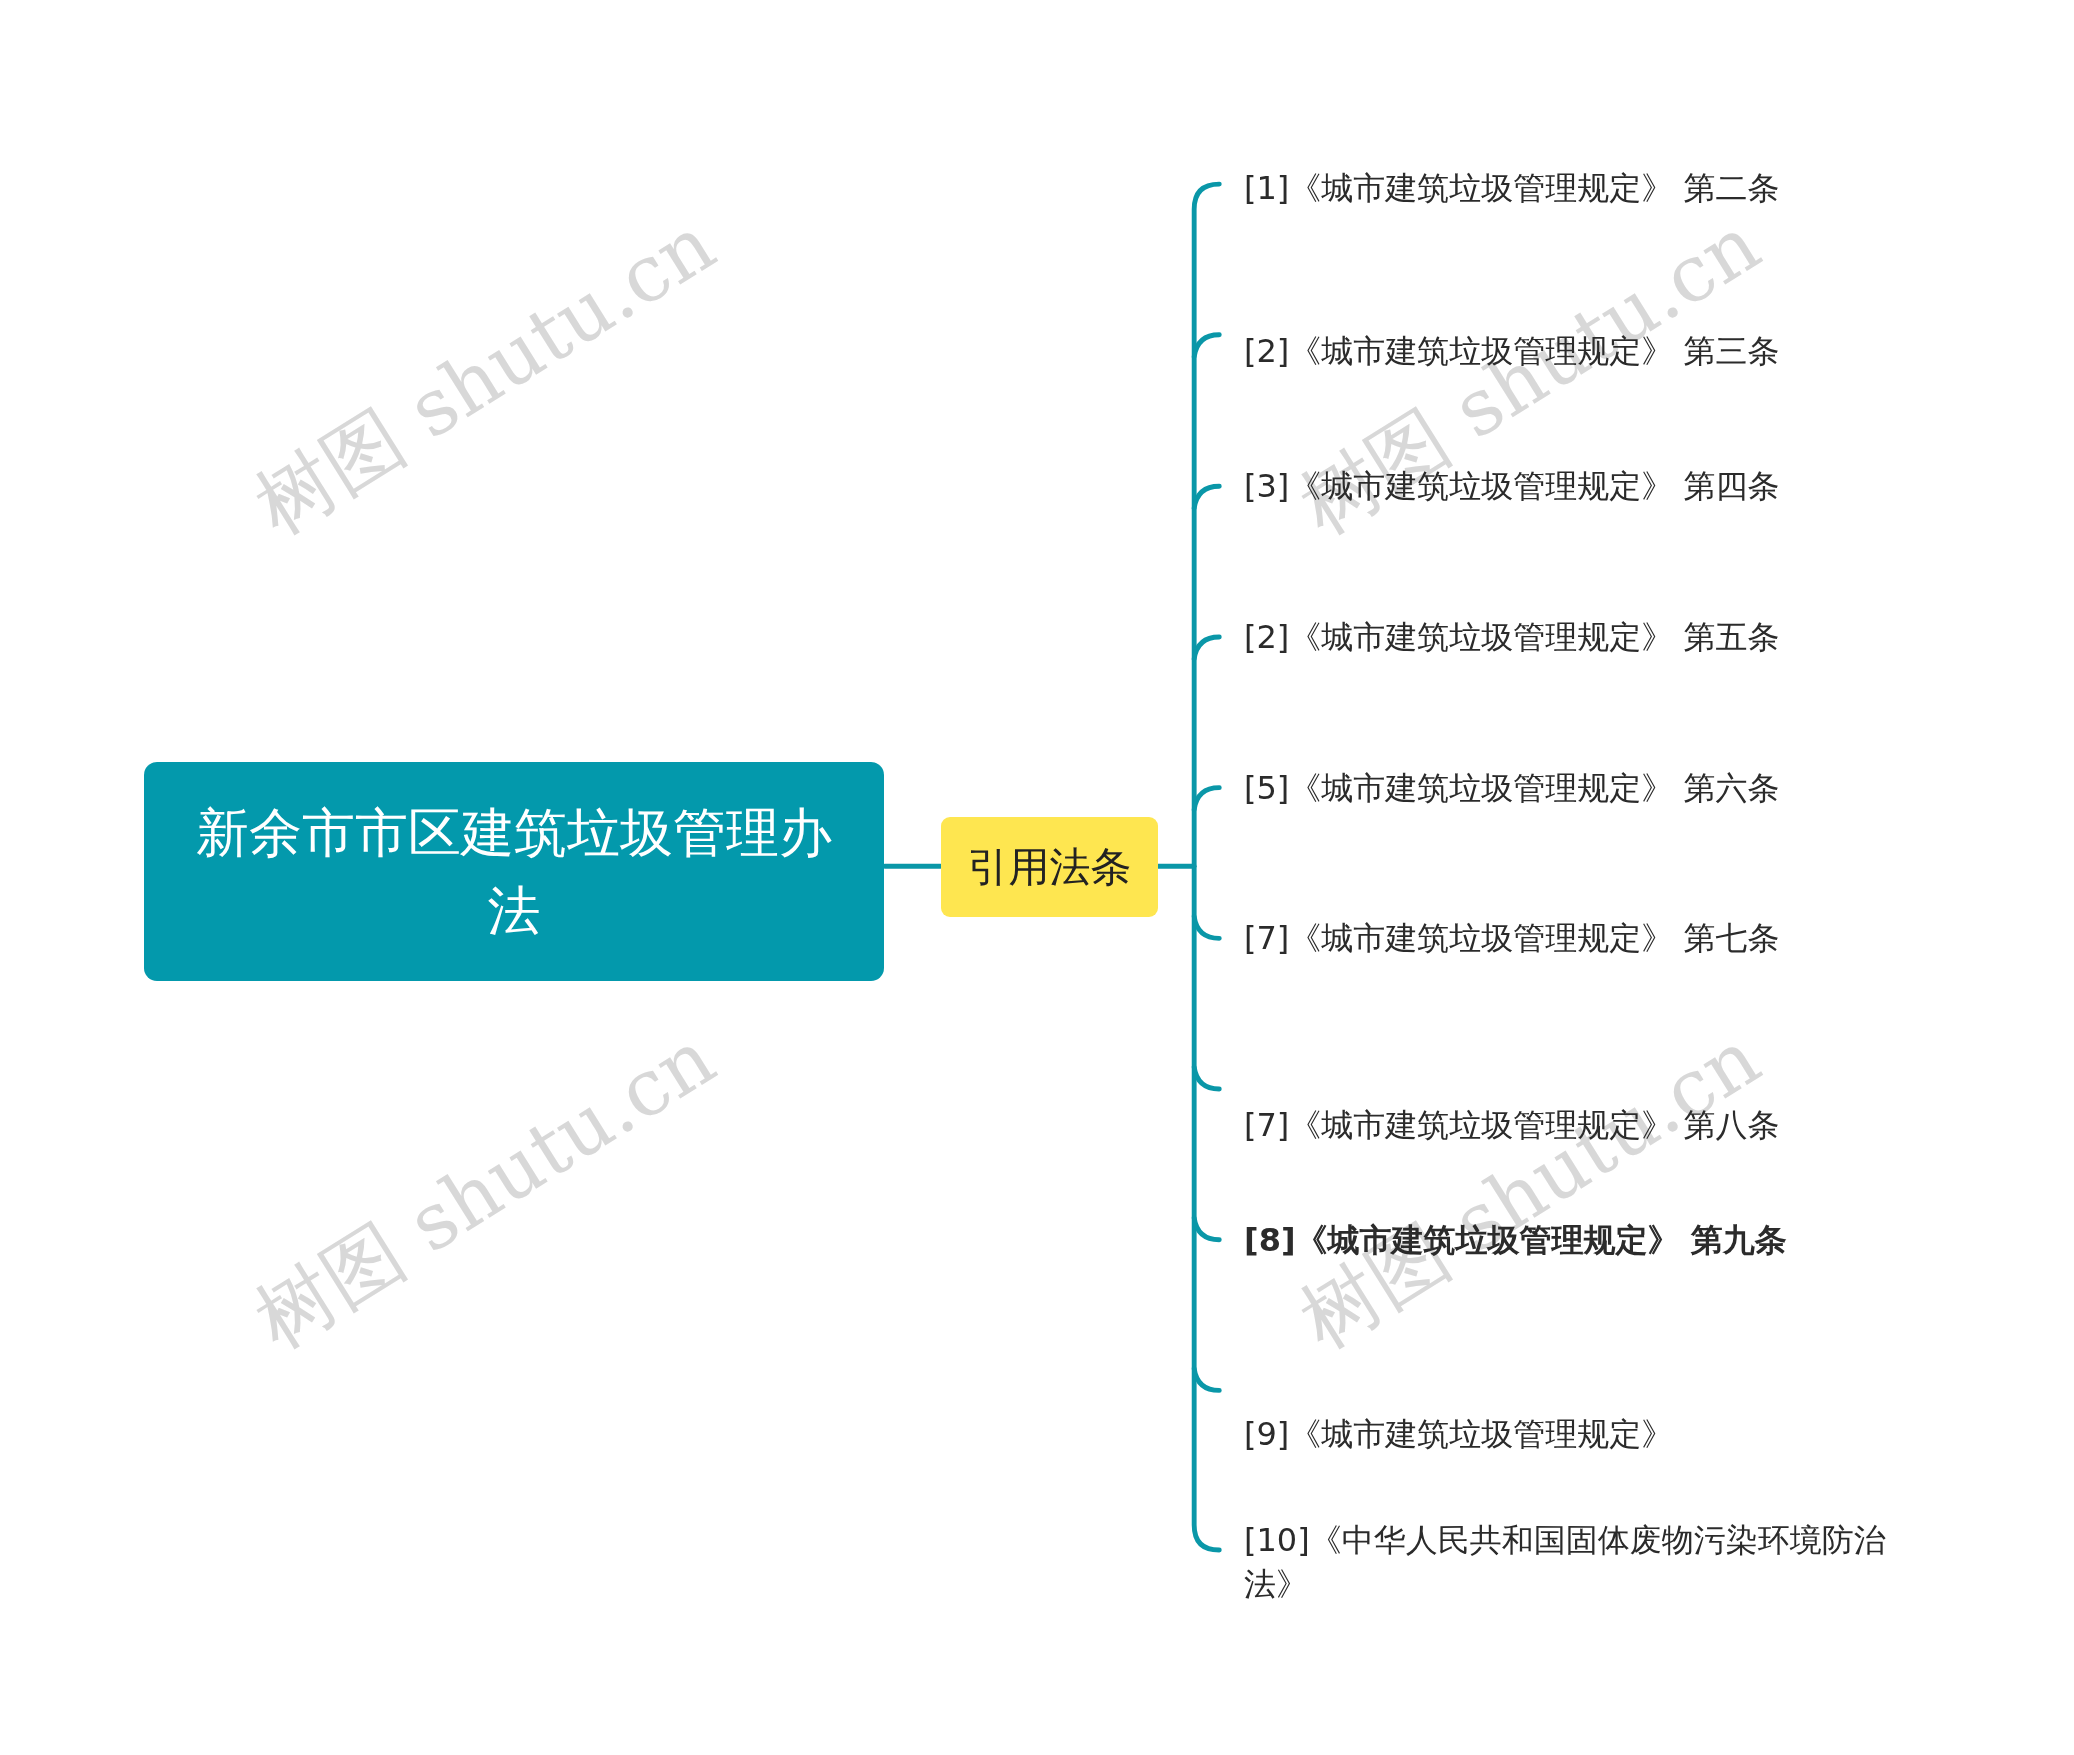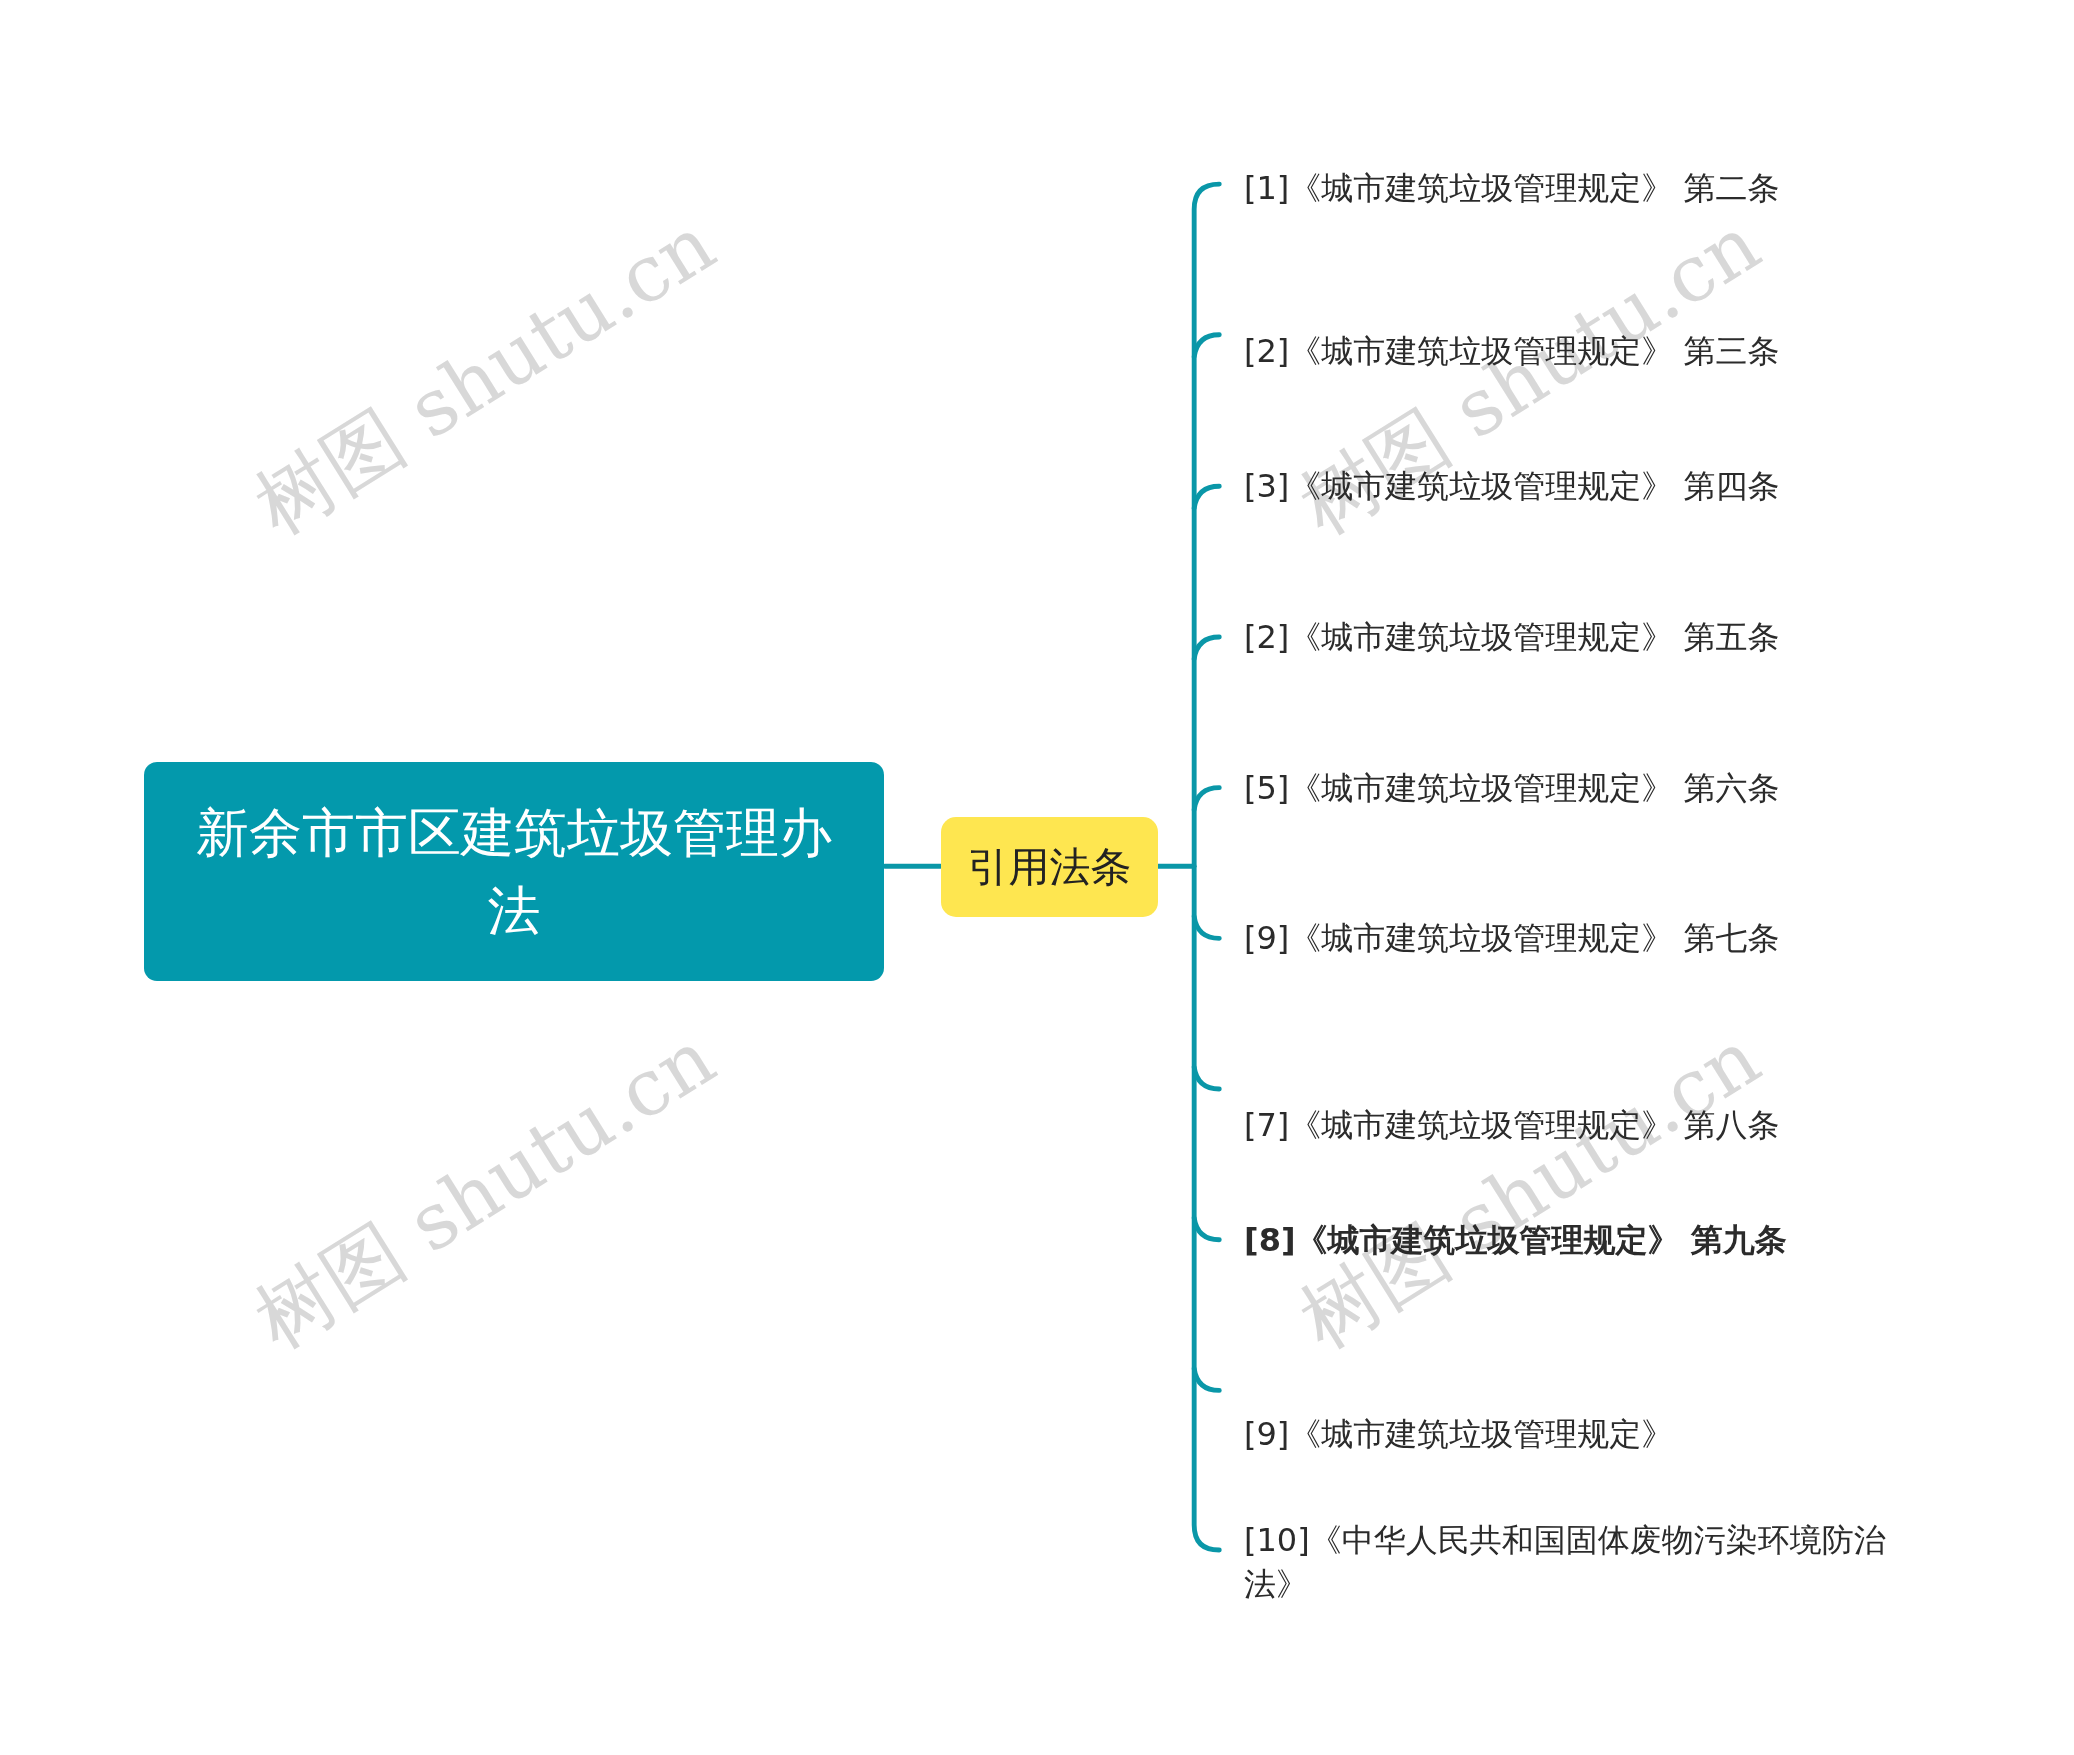--- a/index.html
+++ b/index.html
@@ -3,21 +3,21 @@
 <meta charset="utf-8">
 <style>
   html, body { margin:0; padding:0; background:#ffffff; }
   body { width:2074px; height:1756px; position:relative; overflow:hidden;
          font-family:"DejaVu Sans","Liberation Sans",sans-serif; }
   .root-node { position:absolute; left:144px; top:762px; width:740px; height:219px;
     background:#0399ac; border-radius:13px; display:flex; align-items:center; justify-content:center;
     box-sizing:border-box; padding:13px 41px; }
   .root-node span { color:#ffffff; font-size:53px; line-height:78px; text-align:center; display:block; }
   .mid-node { position:absolute; left:941px; top:817px; width:217px; height:100px;
-    background:#fee650; border-radius:15px; display:flex; align-items:center; justify-content:center; }
+    background:#fee650; border-radius:9px; display:flex; align-items:center; justify-content:center; }
   .mid-node span { color:#222222; font-size:41px; }
   svg.lines { position:absolute; left:0; top:0; }
   .leaf { position:absolute; left:1244px; font-size:32px; color:#2b2b2b; line-height:44px; white-space:nowrap; }
   .leaf.wrap { white-space:normal; width:705px; }
   .wm { position:absolute; font-family:"DejaVu Serif","Liberation Serif",serif; font-size:78px;
     color:#d2d2d2; transform:rotate(-32deg); transform-origin:left bottom; white-space:nowrap;
     pointer-events:none; opacity:0.85; }
 </style>
 </head>
 <body>
@@ -53,18 +53,18 @@
 
 <div class="mid-node">
   <span>引用法条</span>
 </div>
 
 <div class="leaf" style="top:166px;">[1]《城市建筑垃圾管理规定》 第二条</div>
 <div class="leaf" style="top:301px;margin-top:28px;">[2]《城市建筑垃圾管理规定》 第三条</div>
 <div class="leaf" style="top:464px;">[3]《城市建筑垃圾管理规定》 第四条</div>
 <div class="leaf" style="top:615px;">[2]《城市建筑垃圾管理规定》 第五条</div>
 <div class="leaf" style="top:766px;">[5]《城市建筑垃圾管理规定》 第六条</div>
-<div class="leaf" style="top:916px;">[9]《城市建筑垃圾管理规定》 第七条</div>
+<div class="leaf" style="top:916px;">[7]《城市建筑垃圾管理规定》 第七条</div>
 <div class="leaf" style="top:1067px;margin-top:36px;">[7]《城市建筑垃圾管理规定》 第八条</div>
 <div class="leaf" style="top:1218px;font-weight:bold;">[8]《城市建筑垃圾管理规定》 第九条</div>
 <div class="leaf" style="top:1368px;margin-top:44px;">[9]《城市建筑垃圾管理规定》</div>
 <div class="leaf wrap" style="top:1518px;">[10]《中华人民共和国固体废物污染环境防治法》</div>
 
 
 </body></html>

